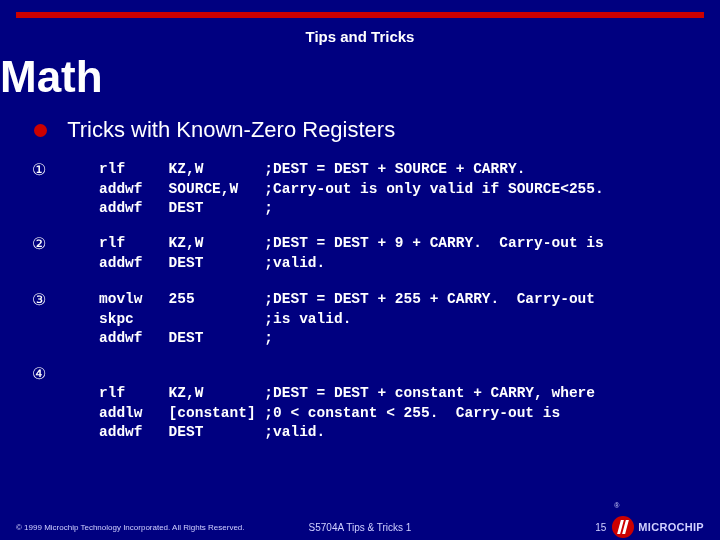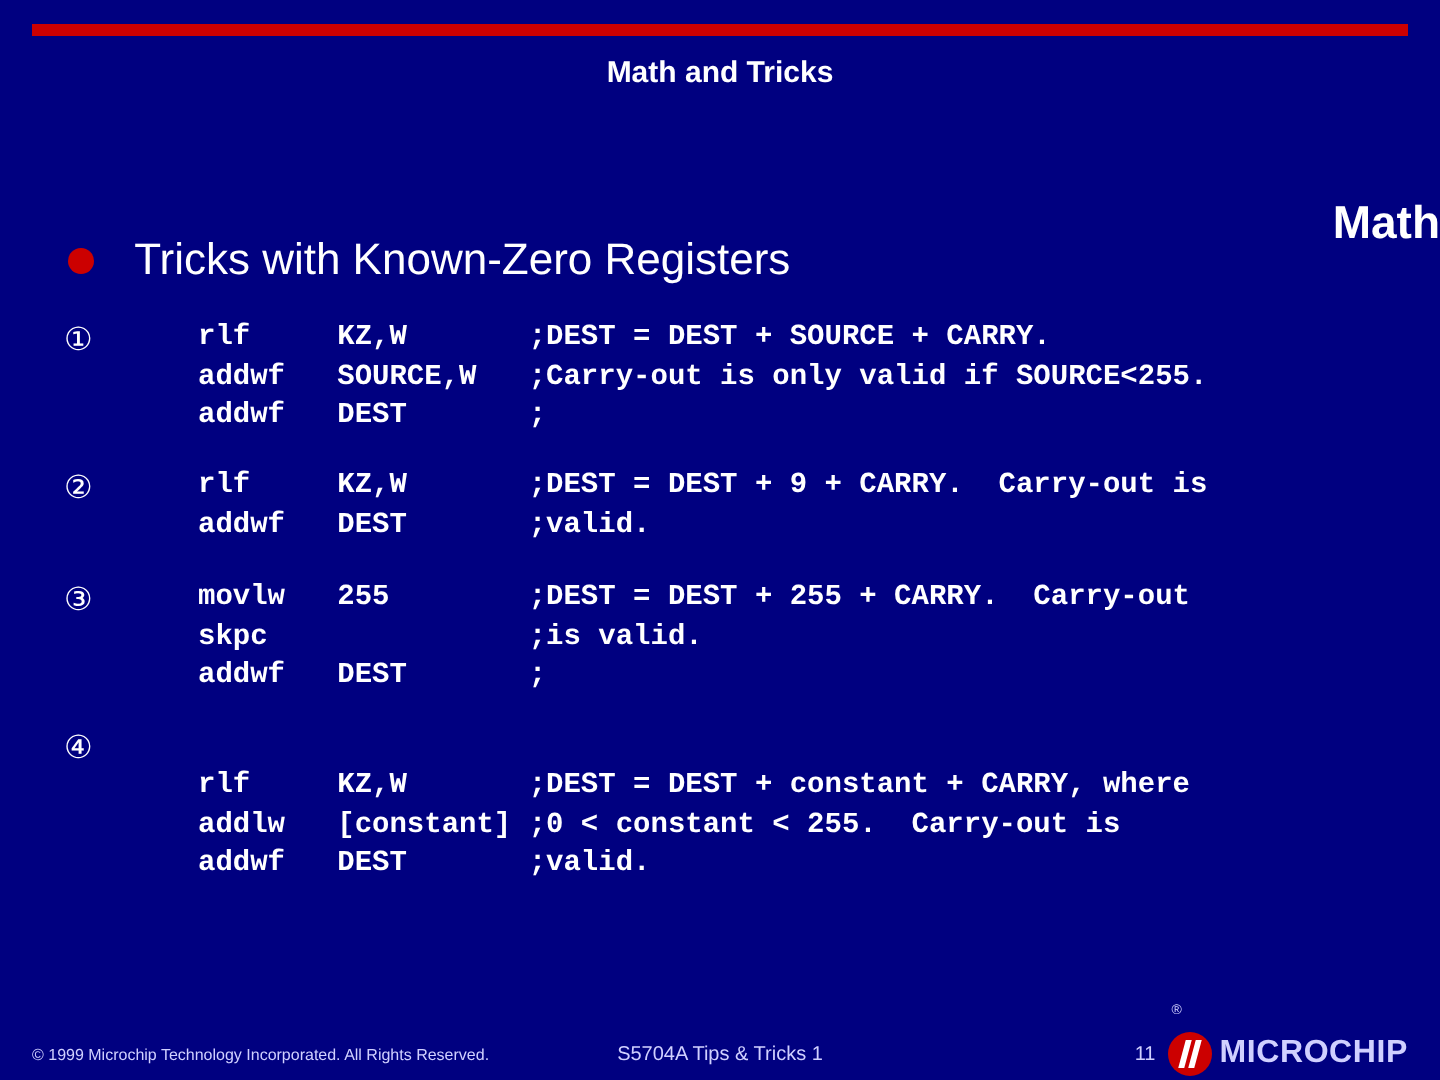--- a/index.html
+++ b/index.html
@@ -20,24 +20,23 @@
   .header-small {
     position: absolute;
     top: 28px; left: 0; right: 0;
     text-align: center;
     font-weight: bold;
     font-size: 15px;
   }
   .header-big {
     position: absolute;
     top: 52px; left: 0; right: 0;
-    text-align: right;
+    text-align: left;
     font-weight: bold;
-    font-size: 23px;
-    margin-top: 46px;
+    font-size: 44px;
   }
   .bullet-lead {
     position: absolute;
     top: 116px; left: 34px;
     font-size: 22px;
   }
   .bullet-lead .dot {
     display: inline-block;
     width: 13px; height: 13px;
     border-radius: 50%;
@@ -108,37 +107,37 @@
     position: absolute;
     background: #ffffff;
     width: 3px; height: 14px;
     top: 4px;
     transform: skewX(-15deg);
   }
   .chip-logo .ball::before { left: 7px; }
   .chip-logo .ball::after  { left: 12px; }
   .chip-logo .word {
     font-weight: bold;
-    font-size: 16px;
+    font-size: 11px;
     letter-spacing: 0.3px;
   }
   .chip-logo .reg {
     font-size: 7px;
     vertical-align: top;
     position: relative;
     top: -14px;
     right: -2px;
   }
 </style>
 </head>
 <body>
 
 <div class="redbar"></div>
 
-<div class="header-small">Math and Tricks</div>
+<div class="header-small">Tips and Tricks</div>
 <div class="header-big">Math</div>
 
 <div class="bullet-lead">
   <span class="dot"></span>
   <span class="txt">Tricks with Known-Zero Registers</span>
 </div>
 
 <div id="m1" class="marker">①</div>
 <div id="blk1" class="codeblk">rlf     KZ,W       ;DEST = DEST + SOURCE + CARRY.
 addwf   SOURCE,W   ;Carry-out is only valid if SOURCE&lt;255.
@@ -155,21 +154,21 @@
 
 <div id="m4" class="marker">④</div>
 <div id="blk4" class="codeblk">rlf     KZ,W       ;DEST = DEST + constant + CARRY, where
 addlw   [constant] ;0 &lt; constant &lt; 255.  Carry-out is
 addwf   DEST       ;valid.</div>
 
 <div class="footer">
   <span>© 1999 Microchip Technology Incorporated. All Rights Reserved.</span>
   <span class="center">S5704A Tips &amp; Tricks 1</span>
   <span class="right">
-    <span>11</span>
+    <span>15</span>
     <span class="chip-logo">
       <span class="ball">
         <span class="reg">®</span>
       </span>
       <span class="word">MICROCHIP</span>
     </span>
   </span>
 </div>
 
 </body></html>

